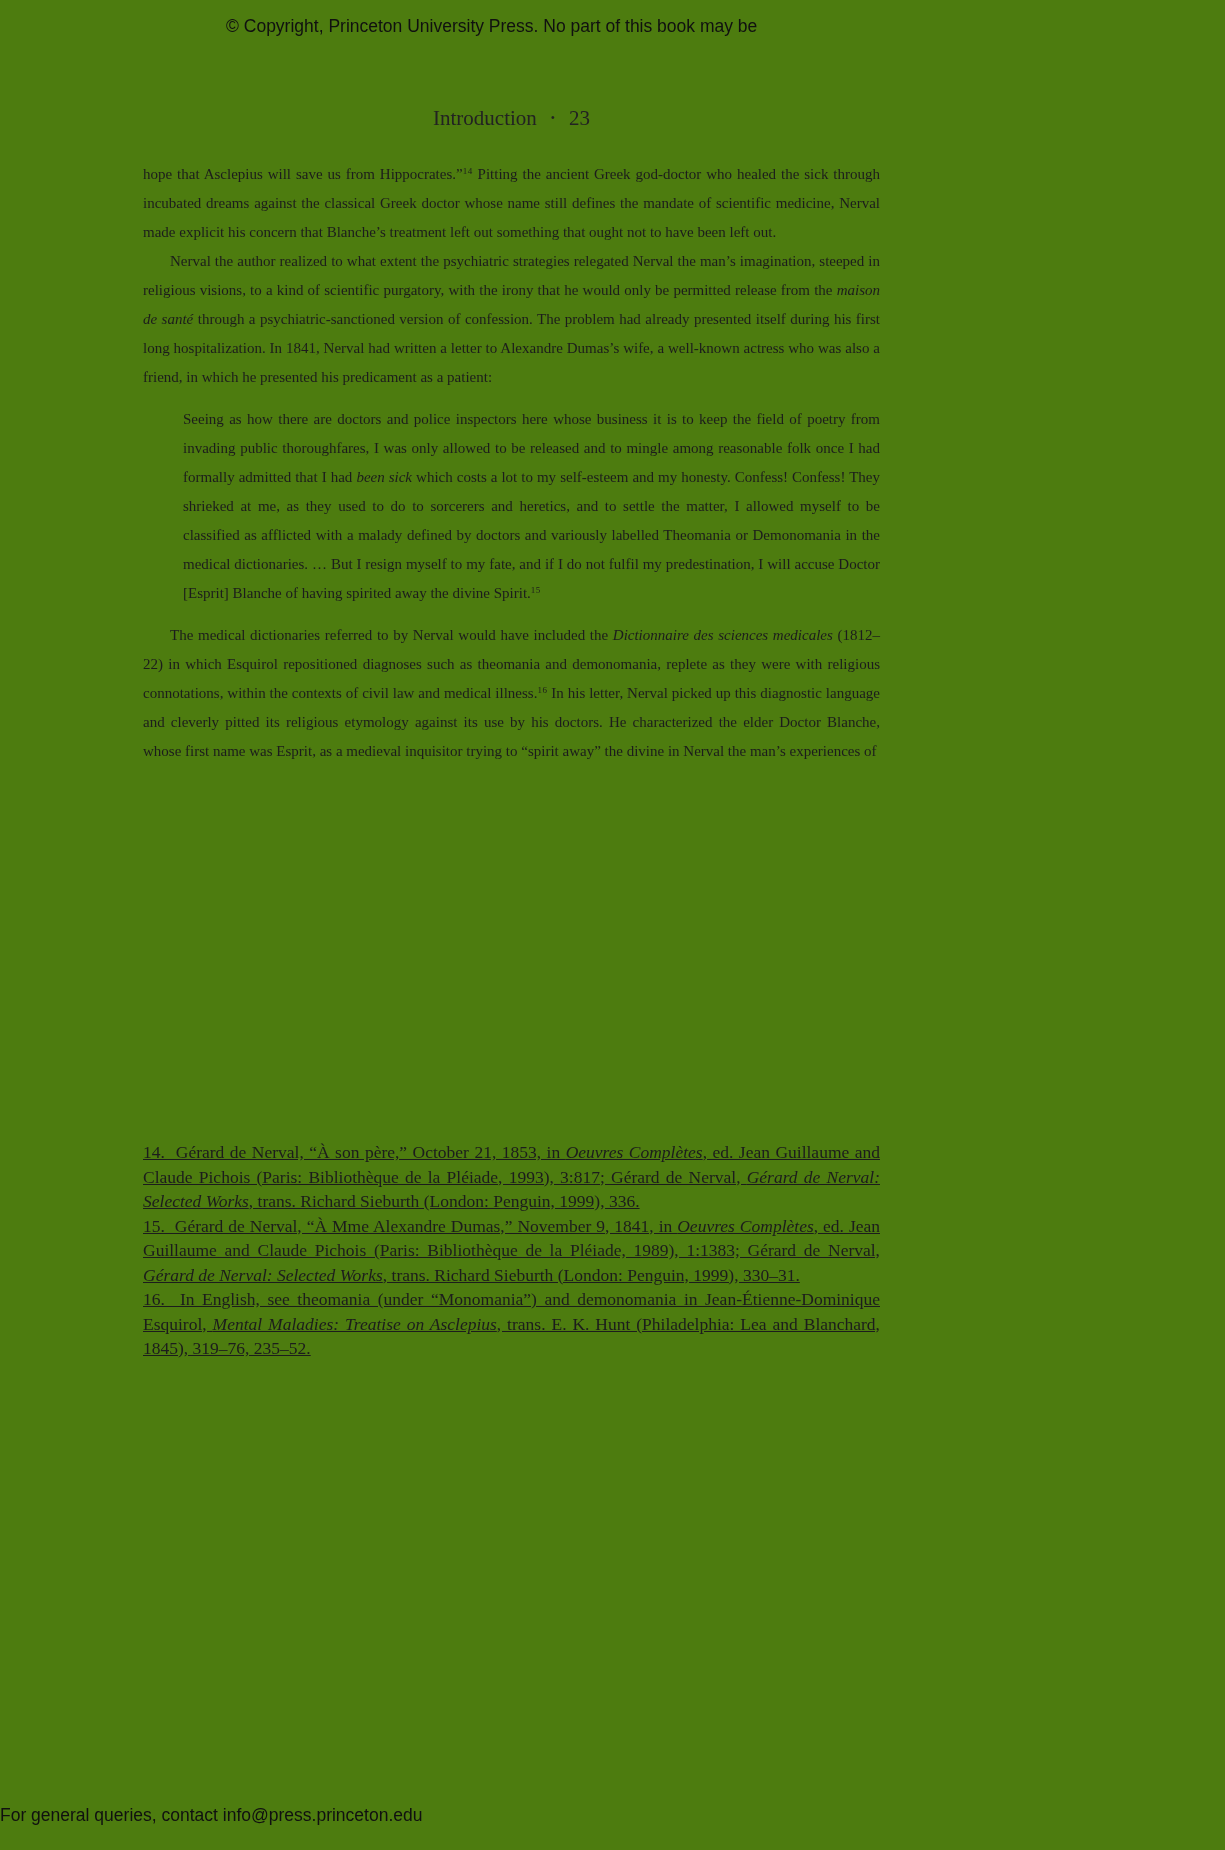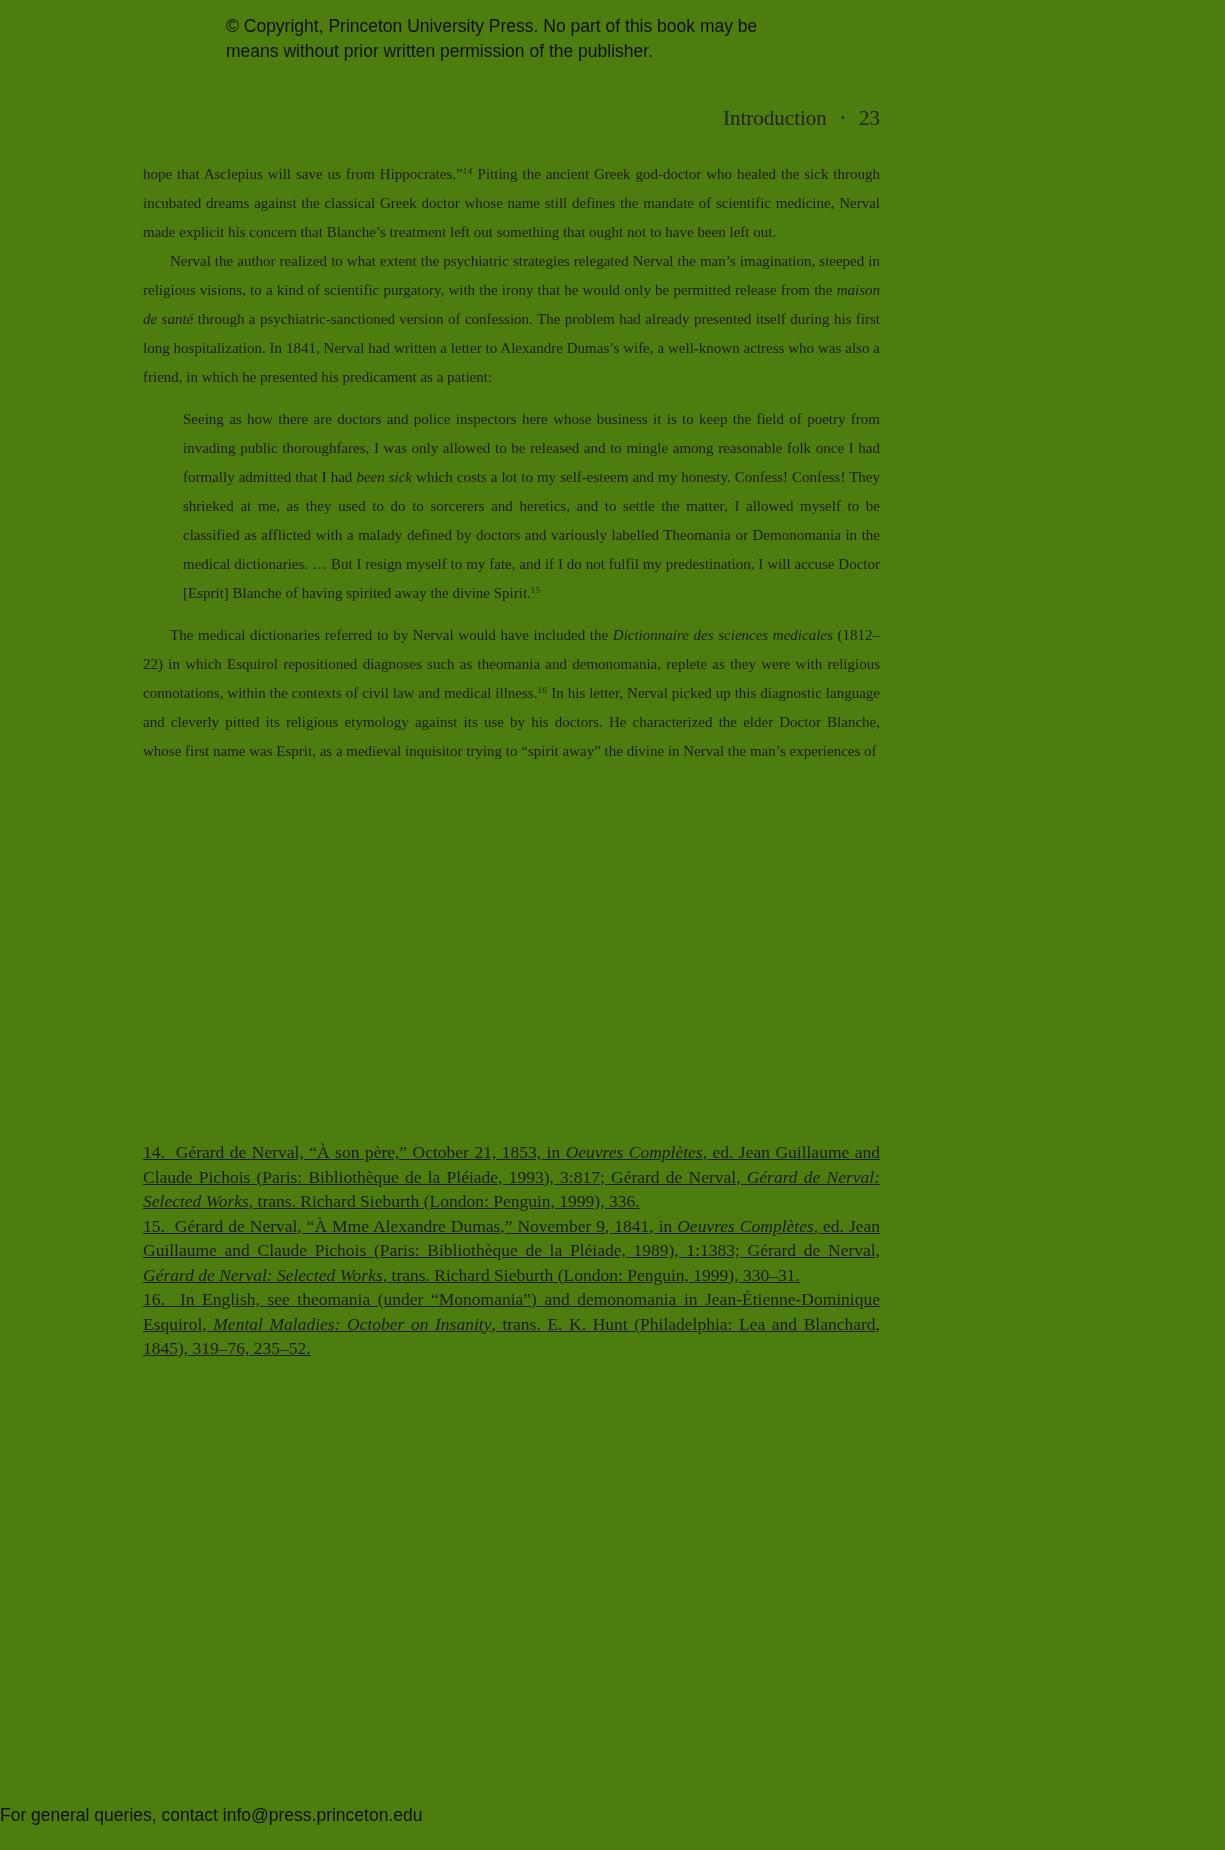--- a/index.html
+++ b/index.html
@@ -22,21 +22,21 @@
     font-family: "Liberation Sans", sans-serif;
     font-size: 17.5px;
     line-height: 25px;
     color: #101010;
   }
   .header {
     position: absolute;
     left: 143px;
     top: 106px;
     width: 737px;
-    text-align: right;
+    text-align: center;
     font-size: 21px;
     color: #222222;
   }
   .header .bullet {
     font-size: 12px;
     vertical-align: 3px;
     margin: 0 14px;
   }
   .body-text {
     position: absolute;
@@ -82,35 +82,34 @@
     color: #101010;
   }
 </style>
 </head>
 <body>
 
 <div class="page">
 
   <div class="copyright">
     <div>© Copyright, Princeton University Press. No part of this book may be</div>
-    <div>means without prior written permission of the publisher.</div>
   </div>
 
   <div class="header">
     <span>Introduction</span><span class="bullet">•</span><span>23</span>
   </div>
 
   <div class="body-text">
     <p class="para noindent"><span>hope that Asclepius will save us from Hippocrates.”</span><sup>14</sup><span> Pitting the ancient Greek god-doctor who healed the sick through incubated dreams against the classical Greek doctor whose name still defines the mandate of scientific medicine, Nerval made explicit his concern that Blanche’s treatment left out something that ought not to have been left out.</span></p>
     <p class="para indent"><span>Nerval the author realized to what extent the psychiatric strategies relegated Nerval the man’s imagination, steeped in religious visions, to a kind of scientific purgatory, with the irony that he would only be permitted release from the </span><span class="it">maison de santé</span><span> through a psychiatric-sanctioned version of confession. The problem had already presented itself during his first long hospitalization. In 1841, Nerval had written a letter to Alexandre Dumas’s wife, a well-known actress who was also a friend, in which he presented his predicament as a patient:</span></p>
     <div class="blockquote"><span>Seeing as how there are doctors and police inspectors here whose business it is to keep the field of poetry from invading public thoroughfares, I was only allowed to be released and to mingle among reasonable folk once I had formally admitted that I had </span><span class="it">been sick</span><span> which costs a lot to my self-esteem and my honesty. Confess! Confess! They shrieked at me, as they used to do to sorcerers and heretics, and to settle the matter, I allowed myself to be classified as afflicted with a malady defined by doctors and variously labelled Theomania or Demonomania in the medical dictionaries. … But I resign myself to my fate, and if I do not fulfil my predestination, I will accuse Doctor [Esprit] Blanche of having spirited away the divine Spirit.</span><sup>15</sup></div>
     <p class="para indent"><span>The medical dictionaries referred to by Nerval would have included the </span><span class="it">Dictionnaire des sciences medicales</span><span> (1812–22) in which Esquirol repositioned diagnoses such as theomania and demonomania, replete as they were with religious connotations, within the contexts of civil law and medical illness.</span><sup>16</sup><span> In his letter, Nerval picked up this diagnostic language and cleverly pitted its religious etymology against its use by his doctors. He characterized the elder Doctor Blanche, whose first name was Esprit, as a medieval inquisitor trying to “spirit away” the divine in Nerval the man’s experiences of</span></p>
   </div>
 
   <div class="footnotes">
     <p class="footnote"><span>14.&nbsp;&nbsp;Gérard de Nerval, “À son père,” October 21, 1853, in </span><span class="it">Oeuvres Complètes</span><span>, ed. Jean Guillaume and Claude Pichois (Paris: Bibliothèque de la Pléiade, 1993), 3:817; Gérard de Nerval, </span><span class="it">Gérard de Nerval: Selected Works</span><span>, trans. Richard Sieburth (London: Penguin, 1999), 336.</span></p>
     <p class="footnote"><span>15.&nbsp;&nbsp;Gérard de Nerval, “À Mme Alexandre Dumas,” November 9, 1841, in </span><span class="it">Oeuvres Complètes</span><span>, ed. Jean Guillaume and Claude Pichois (Paris: Bibliothèque de la Pléiade, 1989), 1:1383; Gérard de Nerval, </span><span class="it">Gérard de Nerval: Selected Works</span><span>, trans. Richard Sieburth (London: Penguin, 1999), 330–31.</span></p>
-    <p class="footnote"><span>16.&nbsp;&nbsp;In English, see theomania (under “Monomania”) and demonomania in Jean-Étienne-Dominique Esquirol, </span><span class="it">Mental Maladies: October on Insanity</span><span>, trans. E. K. Hunt (Philadelphia: Lea and Blanchard, 1845), 319–76, 235–52.</span></p>
+    <p class="footnote"><span>16.&nbsp;&nbsp;In English, see theomania (under “Monomania”) and demonomania in Jean-Étienne-Dominique Esquirol, </span><span class="it">Mental Maladies: Treatise on Asclepius</span><span>, trans. E. K. Hunt (Philadelphia: Lea and Blanchard, 1845), 319–76, 235–52.</span></p>
   </div>
 
   <div class="footer">For general queries, contact info@press.princeton.edu</div>
 
 </div>
 
 </body></html>

